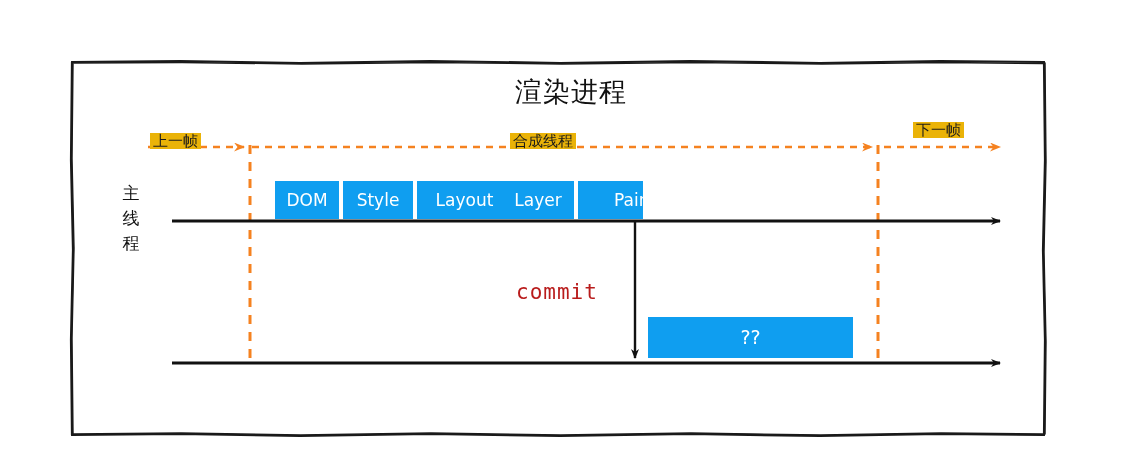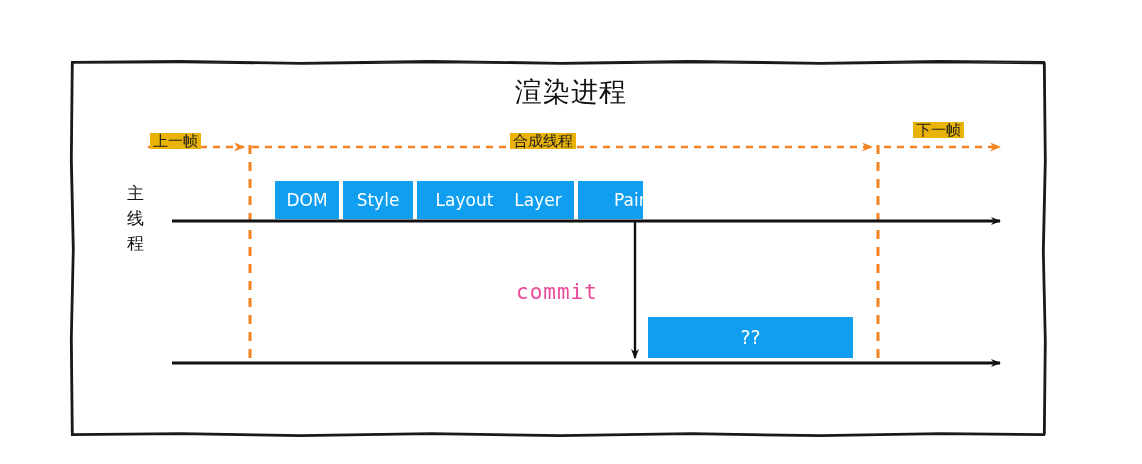--- a/index.html
+++ b/index.html
@@ -59,21 +59,21 @@
     position: absolute;
     width: 26px;
     font-size: 17px;
     line-height: 25px;
     color: #111111;
     text-align: center;
     writing-mode: horizontal-tb;
     white-space: normal;
     word-break: break-all;
   }
-  #lbl-main  { left: 118px; top: 181px; text-align: right; }
+  #lbl-main  { left: 118px; top: 181px; }
   #lbl-comp  { left: 118px; top: 311px; }
 
   
   .pipe-box {
     position: absolute;
     top: 181px;
     height: 38px;
     background: #0f9ef0;
     color: #ffffff;
     font-size: 17px;
@@ -103,21 +103,21 @@
     box-sizing: border-box;
   }
 
   
   #commit-label {
     position: absolute;
     left: 516px;
     top: 279px;
     font-size: 21px;
     line-height: 26px;
-    color: #ec4899;
+    color: #b91c1c;
     font-family: "DejaVu Sans Mono", "Liberation Mono", monospace;
     letter-spacing: 1px;
     white-space: nowrap;
   }
 </style>
 </head>
 <body>
 
 <div id="stage">
 

